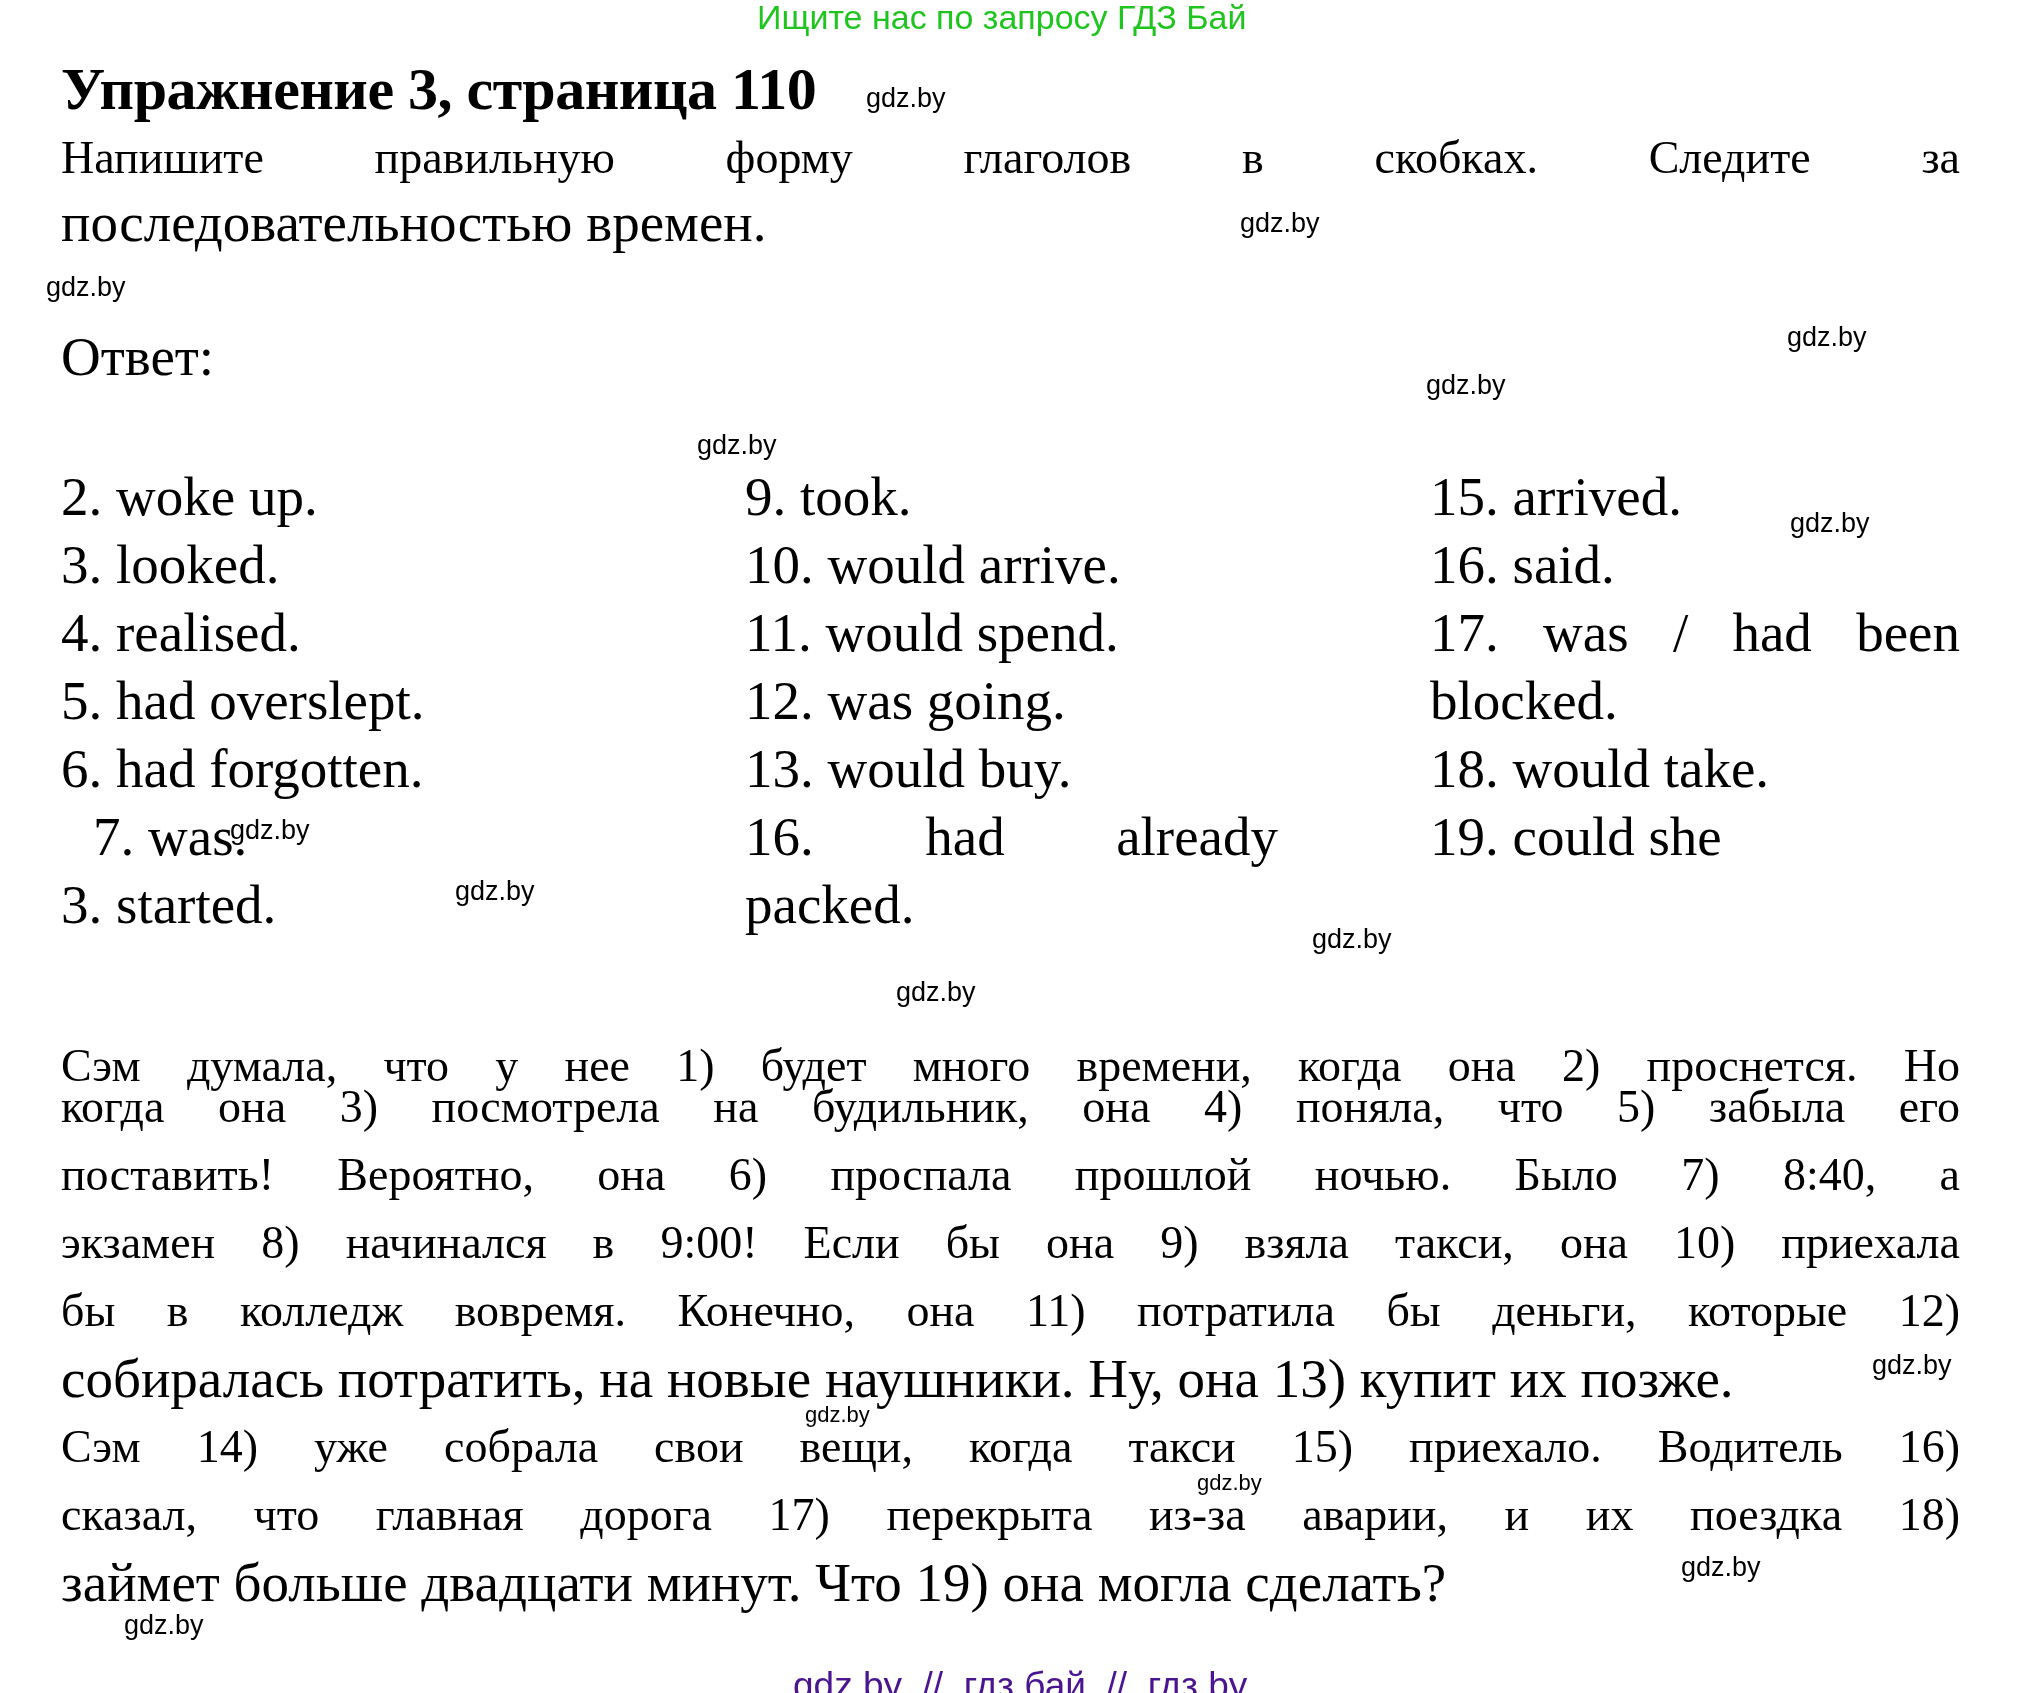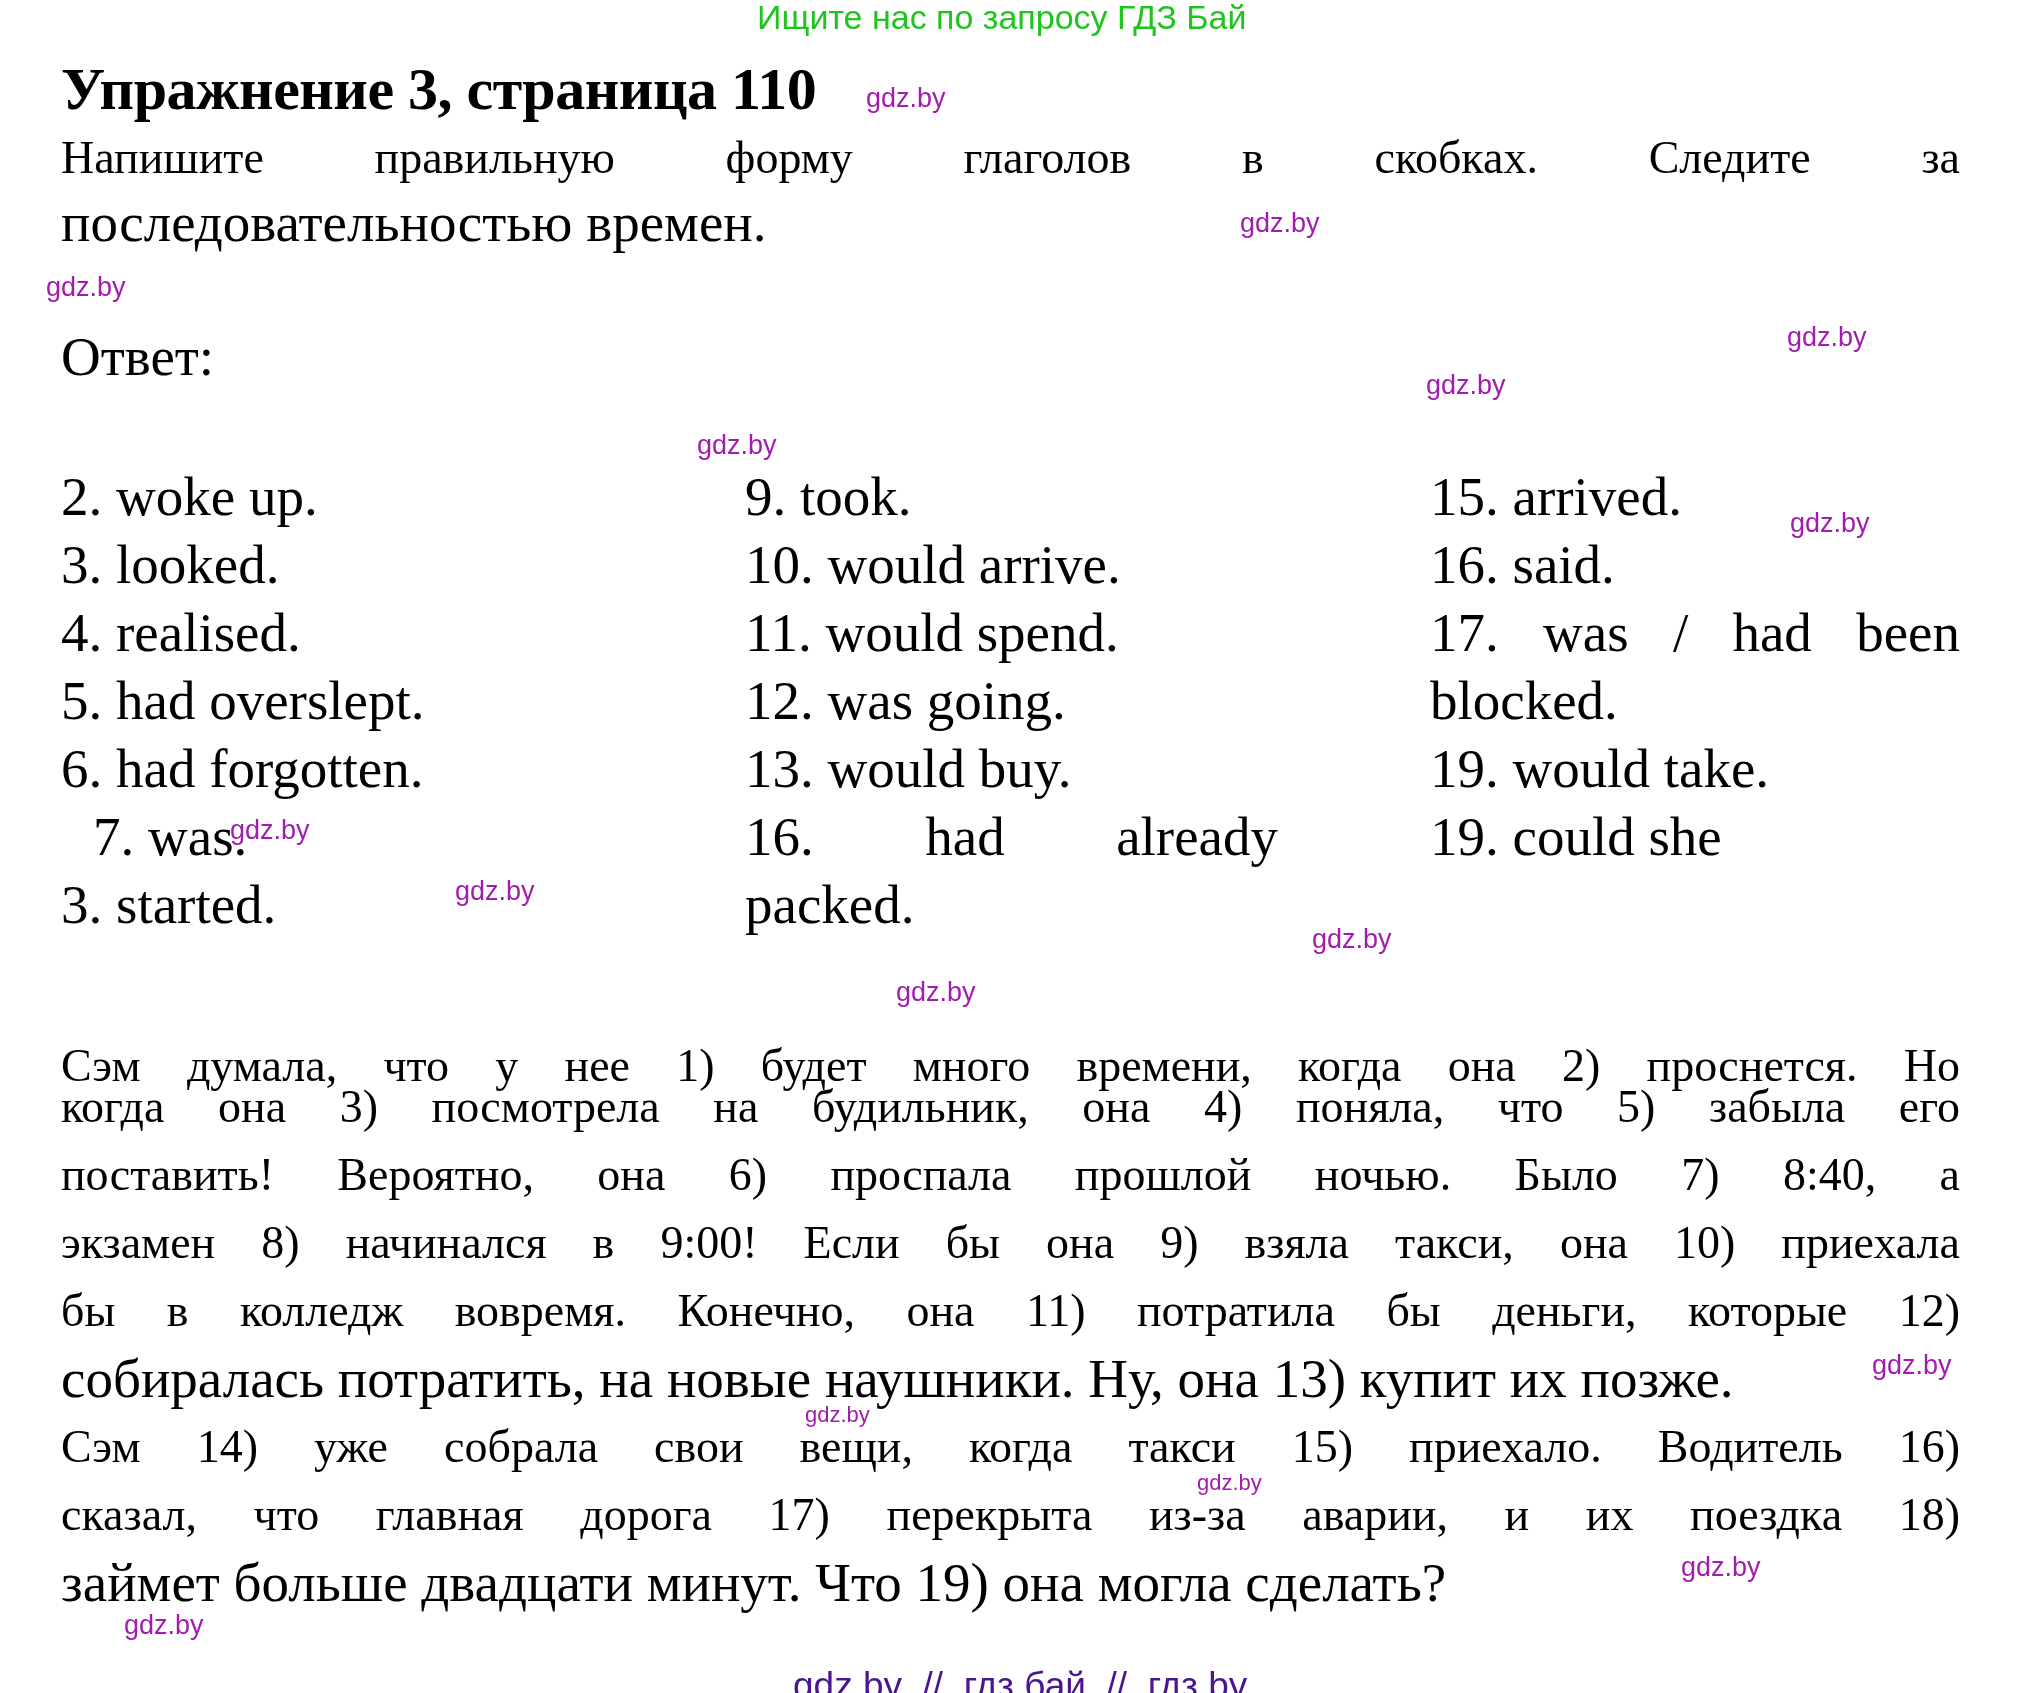--- a/index.html
+++ b/index.html
@@ -1,21 +1,21 @@
 <!DOCTYPE html>
 <html><head>
 <meta charset="utf-8">
 <style>
   html, body { margin:0; padding:0; background:#ffffff; }
   body { width:2023px; height:1693px; position:relative; overflow:hidden;
          font-family:"Liberation Serif", serif; color:#000; }
   .abs { position:absolute; white-space:nowrap; }
   .banner { font-family:"Liberation Sans", sans-serif; color:#1fc41f; font-size:34px; }
   .title { font-weight:bold; font-size:60px; letter-spacing:-0.5px; }
-  .wm { font-family:"Liberation Sans", sans-serif; font-size:27px; color:#a21caf; }
+  .wm { font-family:"Liberation Sans", sans-serif; font-size:27px; color:#000000; }
   .body { font-size:55px; }
   .justify-line { position:absolute; left:61px; width:1899px; font-size:46px;
                   text-align:justify; text-align-last:justify; white-space:nowrap; height:68px; line-height:68px; }
   .ans { position:absolute; font-size:55px; line-height:68px; }
   .footer { font-family:"Liberation Sans", sans-serif; color:#4a1590; font-size:37px; }
 </style>
 </head>
 <body>
 
 <div class="abs banner" style="left:757px; top:-2px;">Ищите нас по запросу ГДЗ Бай</div>
@@ -55,21 +55,21 @@
   <div class="ans" style="left:745px; top:871px;">packed.</div>
 </div>
 <div class="abs wm" style="left:1312px; top:924px;">gdz.by</div>
 <div class="abs wm" style="left:896px; top:977px;">gdz.by</div>
 
 <div>
   <div class="ans" style="left:1430px; top:463px;">15. arrived.</div>
   <div class="ans" style="left:1430px; top:531px;">16. said.</div>
   <div class="ans" style="left:1430px; top:599px; width:530px; text-align:justify; text-align-last:justify;">17. was / had been</div>
   <div class="ans" style="left:1430px; top:667px;">blocked.</div>
-  <div class="ans" style="left:1430px; top:735px;">19. would take.</div>
+  <div class="ans" style="left:1430px; top:735px;">18. would take.</div>
   <div class="ans" style="left:1430px; top:803px;">19. could she</div>
 </div>
 <div class="abs wm" style="left:1790px; top:508px;">gdz.by</div>
 
 <div>
   <div class="justify-line" style="top:1005px;margin-top:27px;">Сэм думала, что у нее 1) будет много времени, когда она 2) проснется. Но</div>
   <div class="justify-line" style="top:1073px;">когда она 3) посмотрела на будильник, она 4) поняла, что 5) забыла его</div>
   <div class="justify-line" style="top:1141px;">поставить! Вероятно, она 6) проспала прошлой ночью. Было 7) 8:40, а</div>
   <div class="justify-line" style="top:1209px;">экзамен 8) начинался в 9:00! Если бы она 9) взяла такси, она 10) приехала</div>
   <div class="justify-line" style="top:1277px;">бы в колледж вовремя. Конечно, она 11) потратила бы деньги, которые 12)</div>

